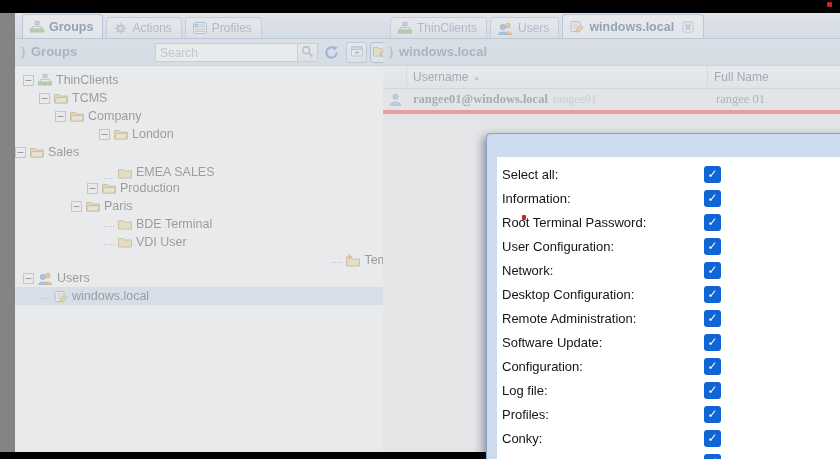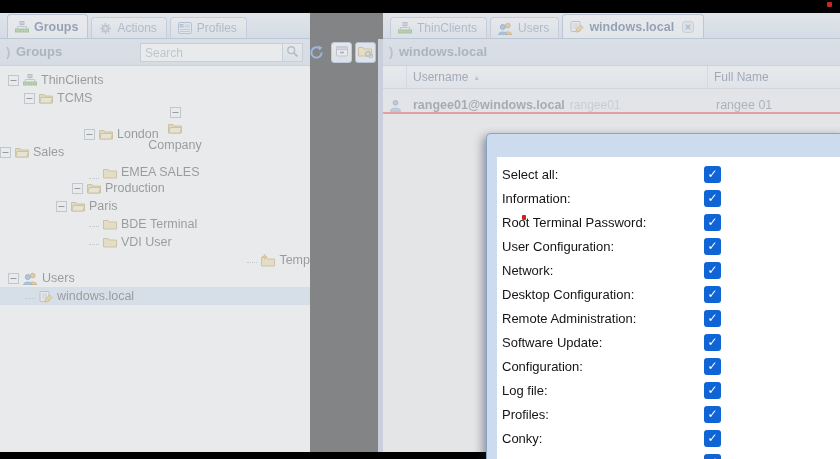--- a/index.html
+++ b/index.html
@@ -10,21 +10,21 @@
     -webkit-font-smoothing:antialiased;
   }
   
   .topbar { position:absolute; left:0; top:0; width:840px; height:13px; background:#000; z-index:5; }
   .red-speck { position:absolute; left:827px; top:2px; width:5px; height:5px; background:#c62828; border-radius:1px; }
   .bottombar { position:absolute; left:0; top:452px; width:486px; height:7px; background:#000; z-index:60; }
   .gapstrip { position:absolute; left:378px; top:39px; width:5px; height:413px; background:#aebfd6; z-index:8; }
 
   
   .panel { position:absolute; top:13px; height:439px; z-index:10; }
-  .panel.left  { left:0; width:310px; }
+  .panel.left  { left:15px; width:380px; }
   .panel.right { left:383px; width:457px; }
 
   .tabstrip {
     position:absolute; left:0; top:0; right:0; height:26px;
     background:linear-gradient(#e9f0fa,#cddbee);
     border-bottom:1px solid #8fa8c8;
     display:flex; align-items:flex-end; padding:0 0 0 7px; gap:3px;
   }
   .tab {
     display:inline-flex; align-items:center; gap:5px;
@@ -87,22 +87,22 @@
     border-bottom:1px solid #bfcddd; display:flex;
     font-size:12px; color:#4e6076;
   }
   .tblhdr .col { display:flex; align-items:center; padding:0 6px; border-right:1px solid #ccd7e4; }
   .tblhdr .c0 { width:24px; }
   .tblhdr .c1 { width:301px; }
   .tblhdr .c2 { flex:1; border-right:none; }
   .sortarrow { font-size:7px; color:#8aa0bc; margin-left:5px; }
   #table-rows { position:absolute; left:0; top:76px; right:0; }
   .trow {
-    height:25px; display:flex; align-items:flex-end; background:#eef1f5;
-    border-bottom:2px solid #ef4444; font-size:12.5px;
+    height:25px; display:flex; align-items:center; background:#eef1f5;
+    border-bottom:4px solid #ef4444; font-size:12.5px;font-family:Liberation Serif, serif;
   }
   .trow .ic { width:24px; display:flex; justify-content:center; }
   .trow .un { width:301px; padding:0 6px; font-weight:bold; color:#5a6470; overflow:hidden; white-space:nowrap; }
   .trow .un .suffix { font-weight:normal; color:#aab6c2; margin-left:5px; font-size:12px; }
   .trow .fn { flex:1; padding:0 8px; color:#6b7682; }
   .pbody2 { position:absolute; left:0; top:101px; right:0; bottom:0; background:#f2f2f2; }
 
   
   .mask { position:absolute; left:0; top:13px; width:840px; height:439px; background:rgba(218,220,223,0.6); z-index:50; }
 
@@ -234,21 +234,21 @@
               </svg>
             </span>
             <span class="titem-icon">
               <svg width="14" height="12" viewBox="0 0 14 12">
                 <path d="M0.5 2.5h4.5l1 1.5h7.5v7H0.5z" fill="#e8d28c" stroke="#b99c4e"></path>
                 <path d="M2.2 5.5h11.3l-1.6 5.5H0.8z" fill="#f8ecc2" stroke="#b99c4e"></path>
               </svg>
             </span>
             <span>TCMS</span>
           </div>
-          <div class="tree-row" style="padding-left: 40px; flex-direction: column;">
+          <div class="tree-row" style="padding-left: 40px;">
             <span class="toggle">
               <svg width="11" height="11" viewBox="0 0 11 11">
                 <rect x="0.5" y="0.5" width="10" height="10" fill="#fff" stroke="#9aa8bc"></rect>
                 <line x1="2.5" y1="5.5" x2="8.5" y2="5.5" stroke="#3a3a3a"></line>
               </svg>
             </span>
             <span class="titem-icon">
               <svg width="14" height="12" viewBox="0 0 14 12">
                 <path d="M0.5 2.5h4.5l1 1.5h7.5v7H0.5z" fill="#e8d28c" stroke="#b99c4e"></path>
                 <path d="M2.2 5.5h11.3l-1.6 5.5H0.8z" fill="#f8ecc2" stroke="#b99c4e"></path>

